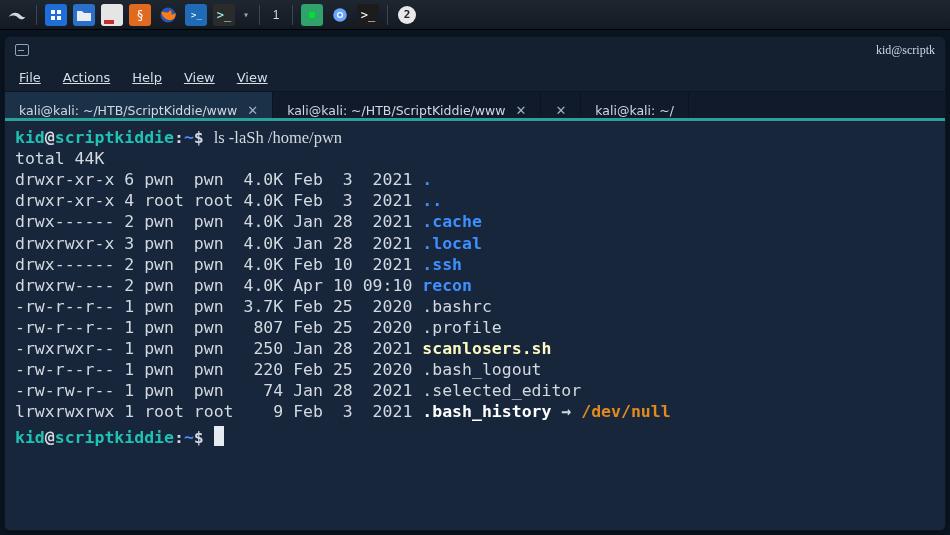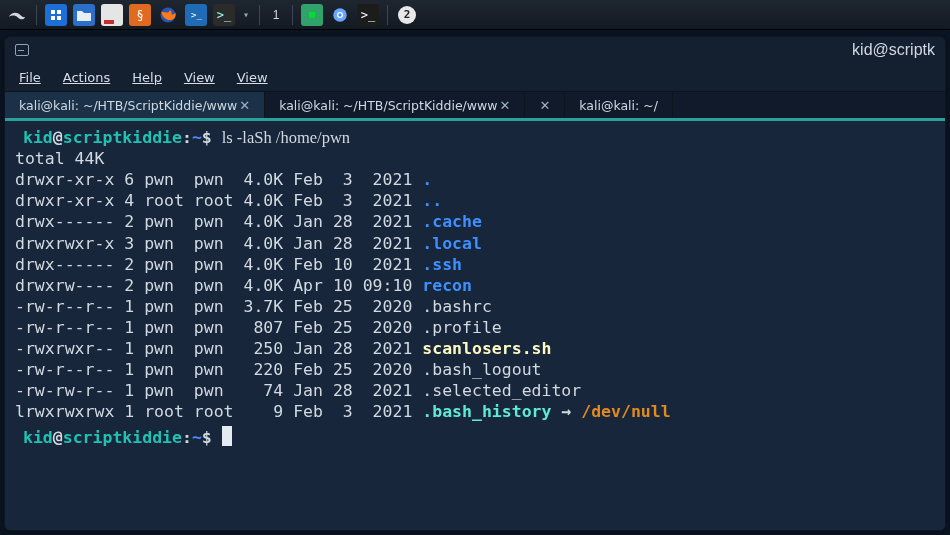--- a/index.html
+++ b/index.html
@@ -32,21 +32,21 @@
     background:#17263a;
     border:1px solid #0e1622;
     border-radius:6px;
     box-shadow:0 2px 10px rgba(0,0,0,.5);
     height:495px;
     display:flex; flex-direction:column;
     overflow:hidden;
   }
   .titlebar {
     height:26px; display:flex; align-items:center; justify-content:space-between;
-    padding:0 10px; color:#cfd8e3; font-family:Liberation Sans, sans-serif; font-size:16px;
+    padding:0 10px; color:#cfd8e3; font-family:Liberation Serif, serif; font-size:12px;
     background:#141f30;
   }
   .titlebar .left { display:flex; align-items:center; gap:6px; }
   .title-icon {
     width:14px; height:12px; border:1px solid #8fa3bc; border-radius:2px;
     position:relative;
   }
   .title-icon:before {
     content:""; position:absolute; left:2px; top:5px; width:6px; height:1px; background:#8fa3bc;
   }
@@ -61,21 +61,21 @@
   
   .tabstrip {
     height:30px; display:flex; align-items:stretch;
     background:#101a2a;
     border-top:1px solid #0c1420;
     border-bottom:3px solid #2aa198;
     font-family:"DejaVu Sans",sans-serif; font-size:12.5px;
     overflow:hidden;
   }
   .tab {
-    display:flex; align-items:center; gap:2px;
+    display:flex; align-items:flex-end; gap:10px;
     padding:0 14px;
     color:#cfd8e3;
     border-right:1px solid #0c1420;
     white-space:nowrap;
     position:relative;
   }
   .tab.active {
     background:#1b3147;
   }
   .tab .close { color:#9fb0c4; font-size:13px; }
@@ -85,30 +85,30 @@
     flex:1;
     background:#17263a;
     padding:6px 10px 10px 10px;
     color:#d2d9e1;
     font-size:16.5px;
     line-height:1.28;
     white-space:pre;
     overflow:hidden;
   }
   .row { display:block; }
-  .user   { color:#20c2b3; font-weight:bold;margin-left:8px; }
+  .user   { color:#20c2b3; font-weight:bold; }
   .host   { color:#20c2b3; font-weight:bold;text-align:right; }
   .at     { color:#d2d9e1; font-weight:bold; }
   .colon  { color:#d2d9e1; font-weight:bold; }
   .tilde  { color:#4d8cff; font-weight:bold; }
   .dollar { color:#d2d9e1; font-weight:bold; }
   .cmd    { color:#d2d9e1;font-family:Liberation Serif, serif; }
   .dirc   { color:#3f90ff; font-weight:bold; }
   .execc  { color:#fef9c3; font-weight:bold; }
-  .linkc  { color:#5eead4; font-weight:bold; }
+  .linkc  { color:#ffffff; font-weight:bold; }
   .arrow  { color:#d2d9e1; font-weight:bold; }
   .target { color:#e08a1f; font-weight:bold; }
   .cursor {
     display:inline-block; width:10px; height:20px; background:#e5ebf1;
     transform:translateY(3px);
   }
 
   
   .ic-kali   { filter:grayscale(0); }
   .ic-box    { background:#1e6ed8; }

